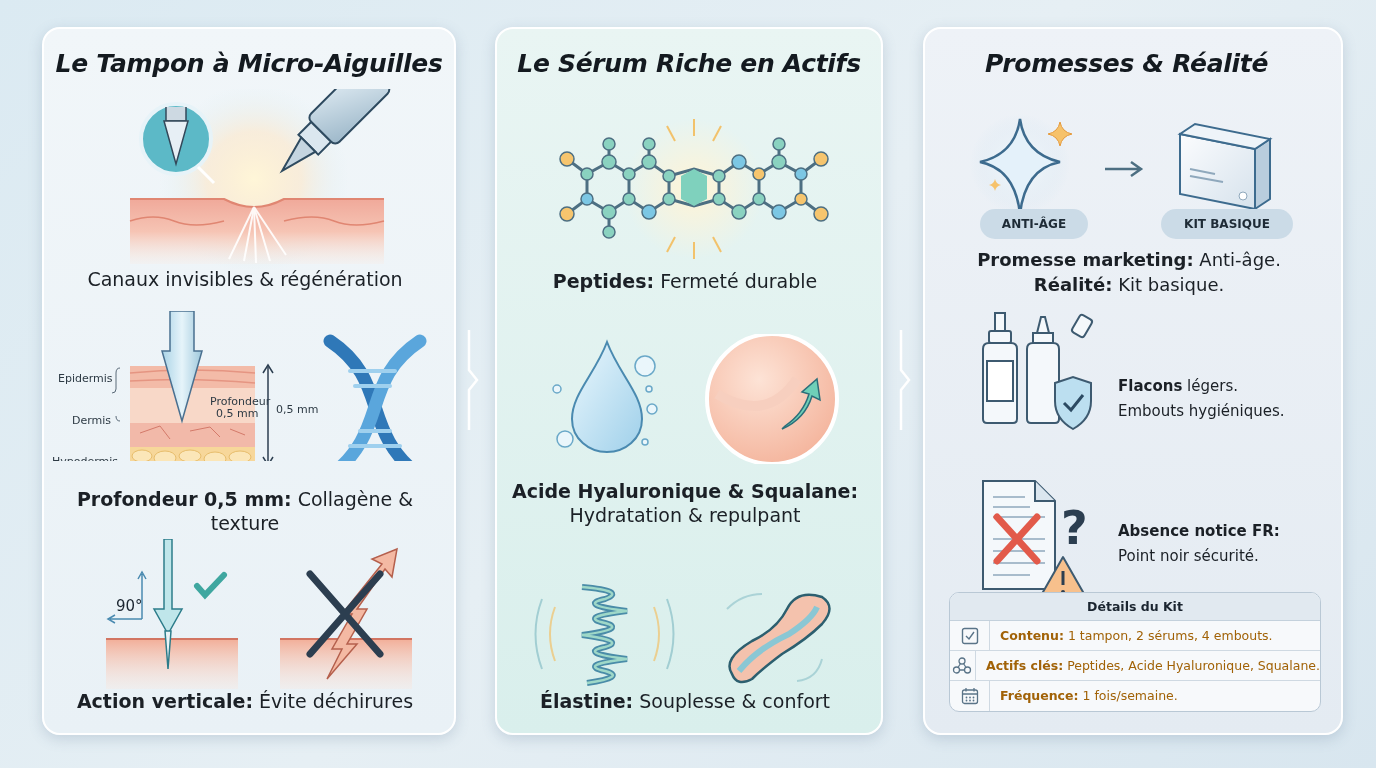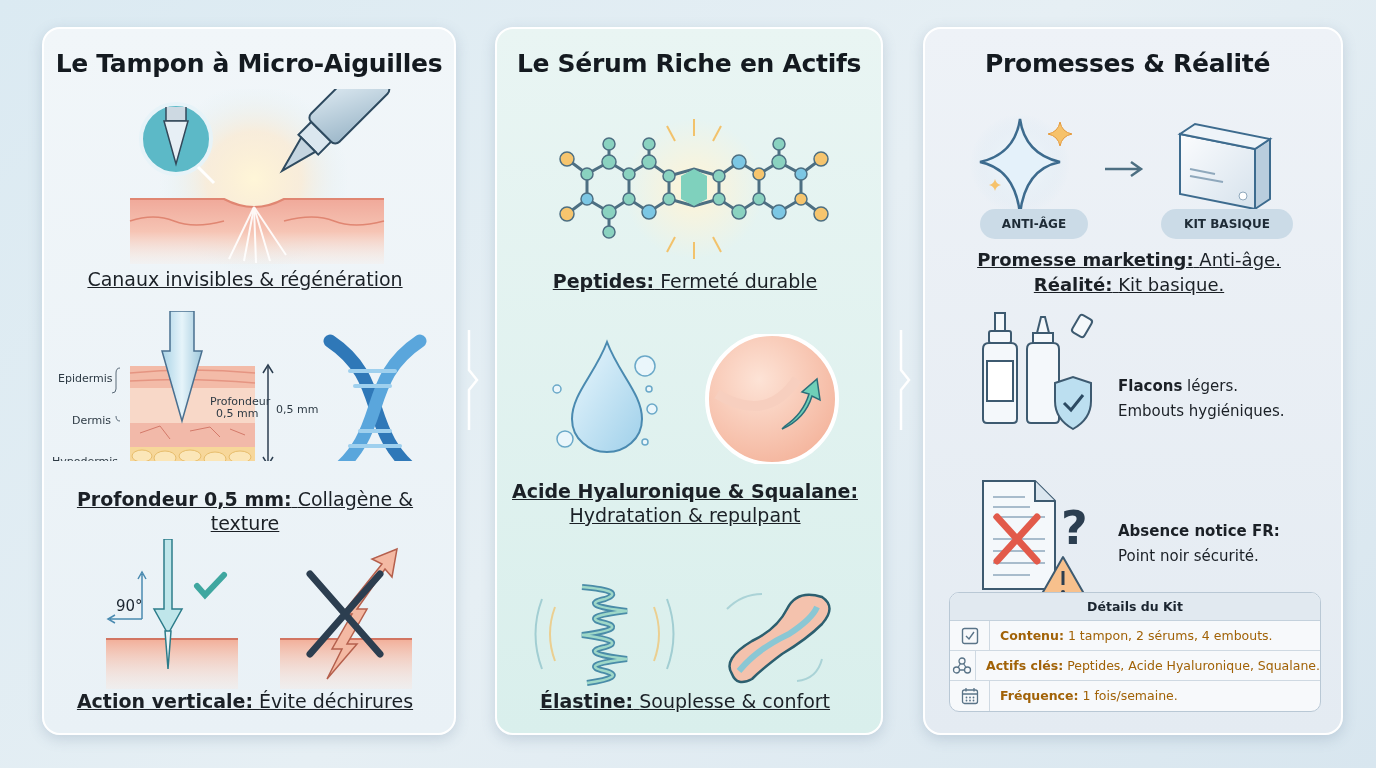--- a/index.html
+++ b/index.html
@@ -24,24 +24,25 @@
   .panel.p3 { left: 923px; width: 420px; background: linear-gradient(180deg, #eef2f7 0%, #e4ebf2 100%); padding-left: 12px; }
   .connector {
     position: absolute; top: 330px; width: 20px; height: 100px;
   }
   .connector.c1 { left: 463px; }
   .connector.c2 { left: 895px; }
   .title {
     position: absolute; left: 0; right: 0; top: 20px;
     text-align: center; font-weight: bold; font-size: 25px; letter-spacing: -0.3px;
     color: #141a20;
+    font-style: italic;
   }
   .caption {
     position: absolute; left: 0; right: 8px; text-align: center;
-    font-size: 19px; color: #1b2026; line-height: 24px; text-decoration: underline;
+    font-size: 19px; color: #1b2026; line-height: 24px;
   }
   .caption b { font-weight: bold; }
   .illus { position: absolute; }
   .label-small { font-size: 11px; fill: #2d3a44; font-family: "DejaVu Sans", sans-serif; }
   .pill {
     position: absolute; height: 30px; border-radius: 15px;
     background: #cbdbe7; color: #1e2b36; font-weight: bold; font-size: 12px;
     text-align: center; line-height: 30px;
   }
   .side-text {

